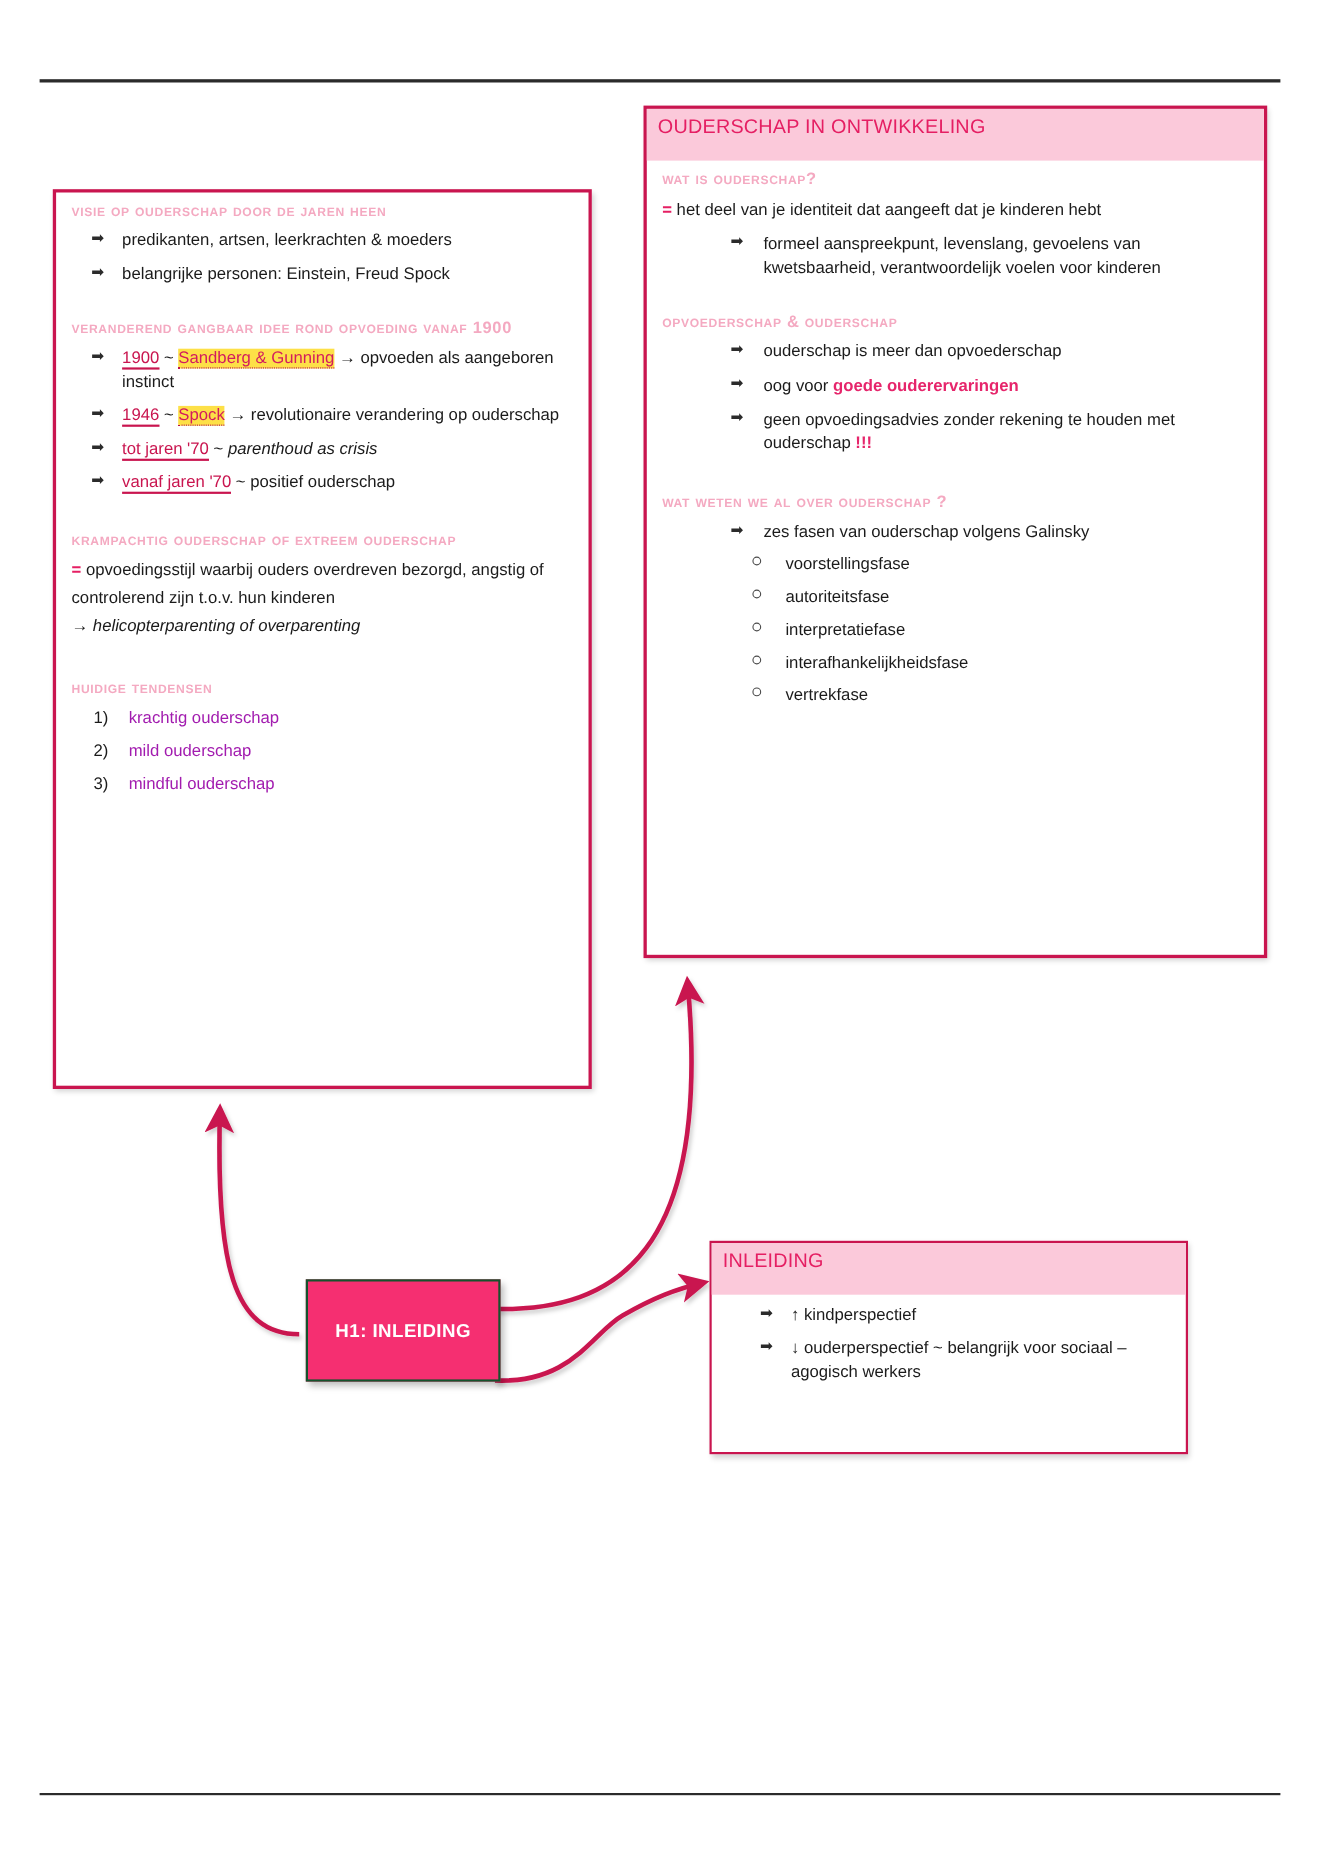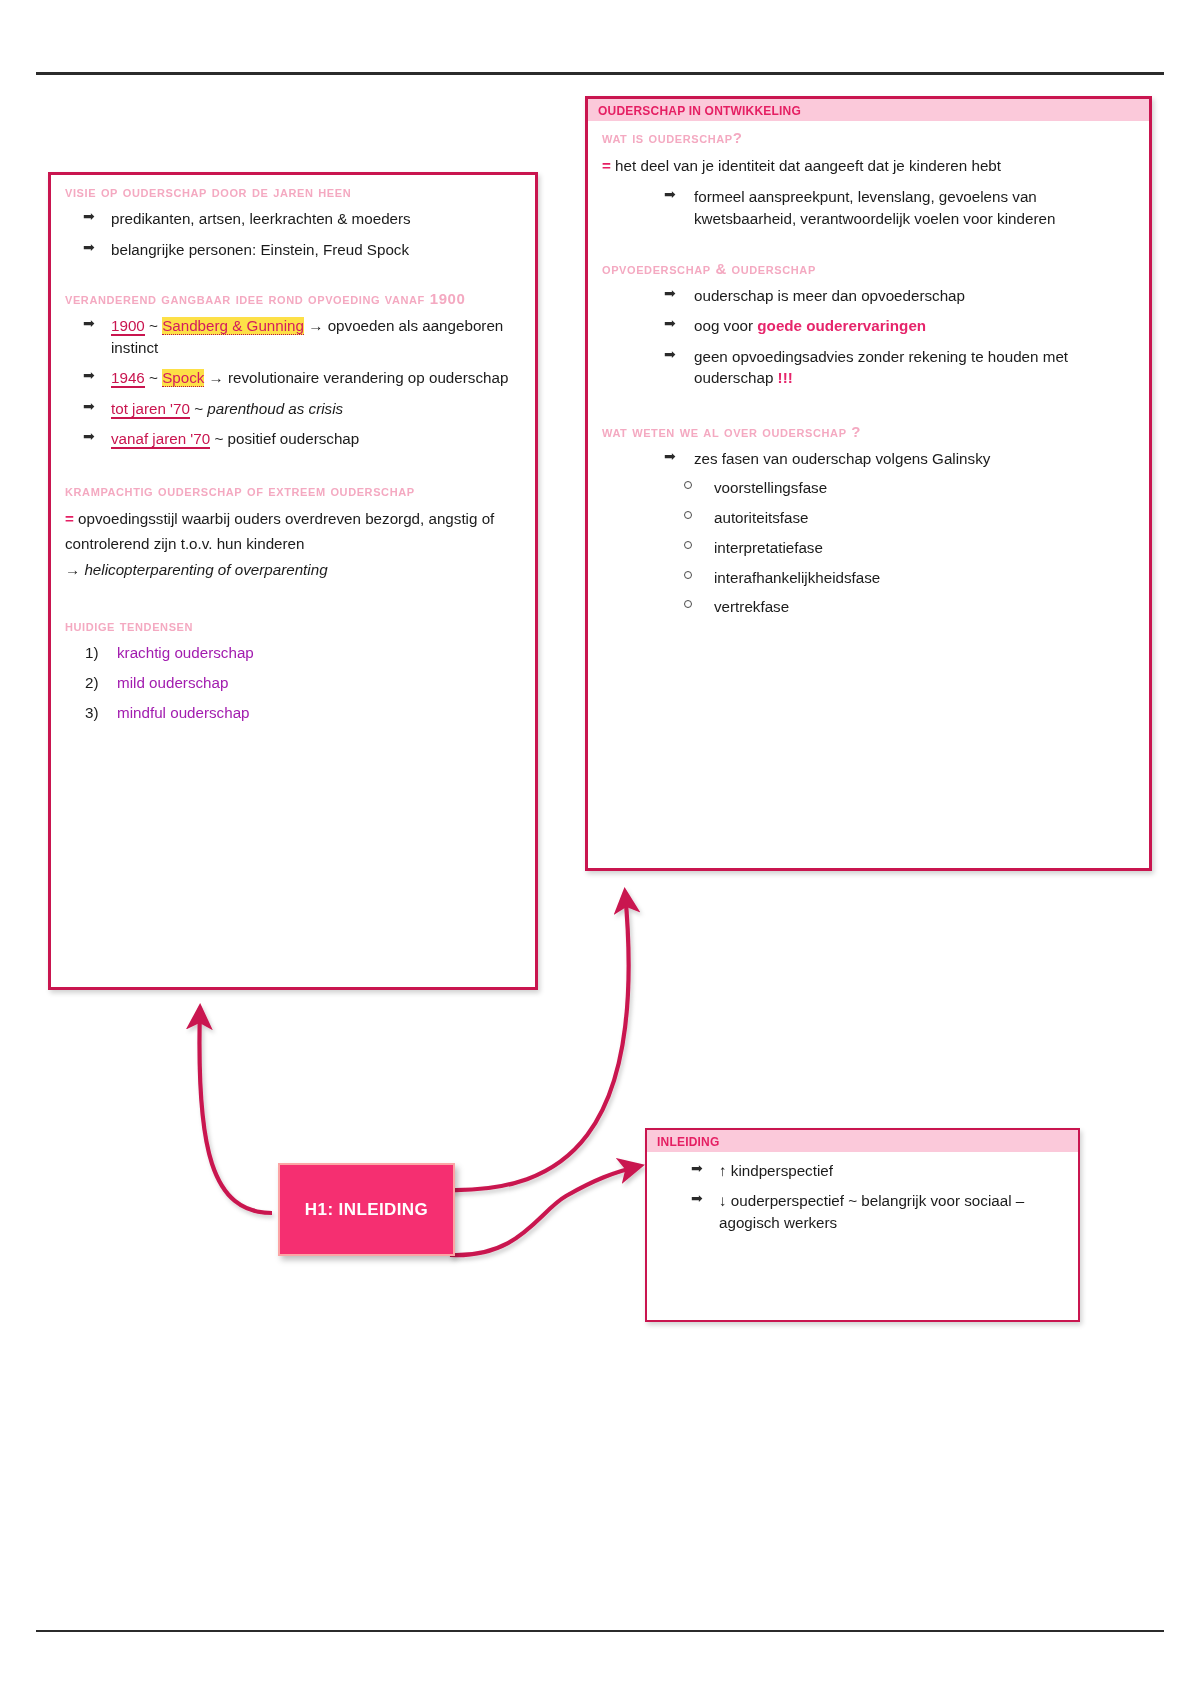--- a/index.html
+++ b/index.html
@@ -29,24 +29,24 @@
   
   .card {
     position: absolute;
     background: #ffffff;
     border: 3px solid #c9154f;
     box-shadow: 2px 3px 5px rgba(0,0,0,.18);
   }
   .card-title {
     background: #fbc9da;
     color: #e51f63;
-    font-weight: 700;
+    font-weight: 400;
     letter-spacing: .2px;
-    font-size: 12px;
-    padding: 6px 10px 2px 10px;
+    font-size: 18px;
+    padding: 6px 10px 20px 10px;
     line-height: 1.15;
   }
   .card-body { padding: 2px 14px 12px 14px; }
 
   
   .sc-head {
     color: #f4a9c1;
     font-size: 15px;
     font-weight: 700;
     font-variant: small-caps;
@@ -115,21 +115,21 @@
   .hl-pink { background: #fde047; color: #d31b5e; }
   .ul-red { color: #c9154f; border-bottom: 2.5px solid #c9154f; }
   .ul-dot { color: #d31b5e; border-bottom: 1.5px dotted #b8124a; }
   .pink-bold { color: #e6256b; font-weight: 700; }
   .bangs { color: #e6256b; font-weight: 700; }
 
   
   .chapter-node {
     position: absolute;
     background: #f52f71;
-    border: 2px solid #fca5a5;
+    border: 2px solid #14532d;
     box-shadow: 3px 4px 6px rgba(0,0,0,.25);
     display: flex; align-items: center; justify-content: center;
     color: #ffffff; font-weight: 700; font-size: 17px;
     letter-spacing: .4px;
   }
 
   
   #arrows { position: absolute; left: 0; top: 0; width: 1200px; height: 1700px; pointer-events: none; }
 </style>
 </head>

